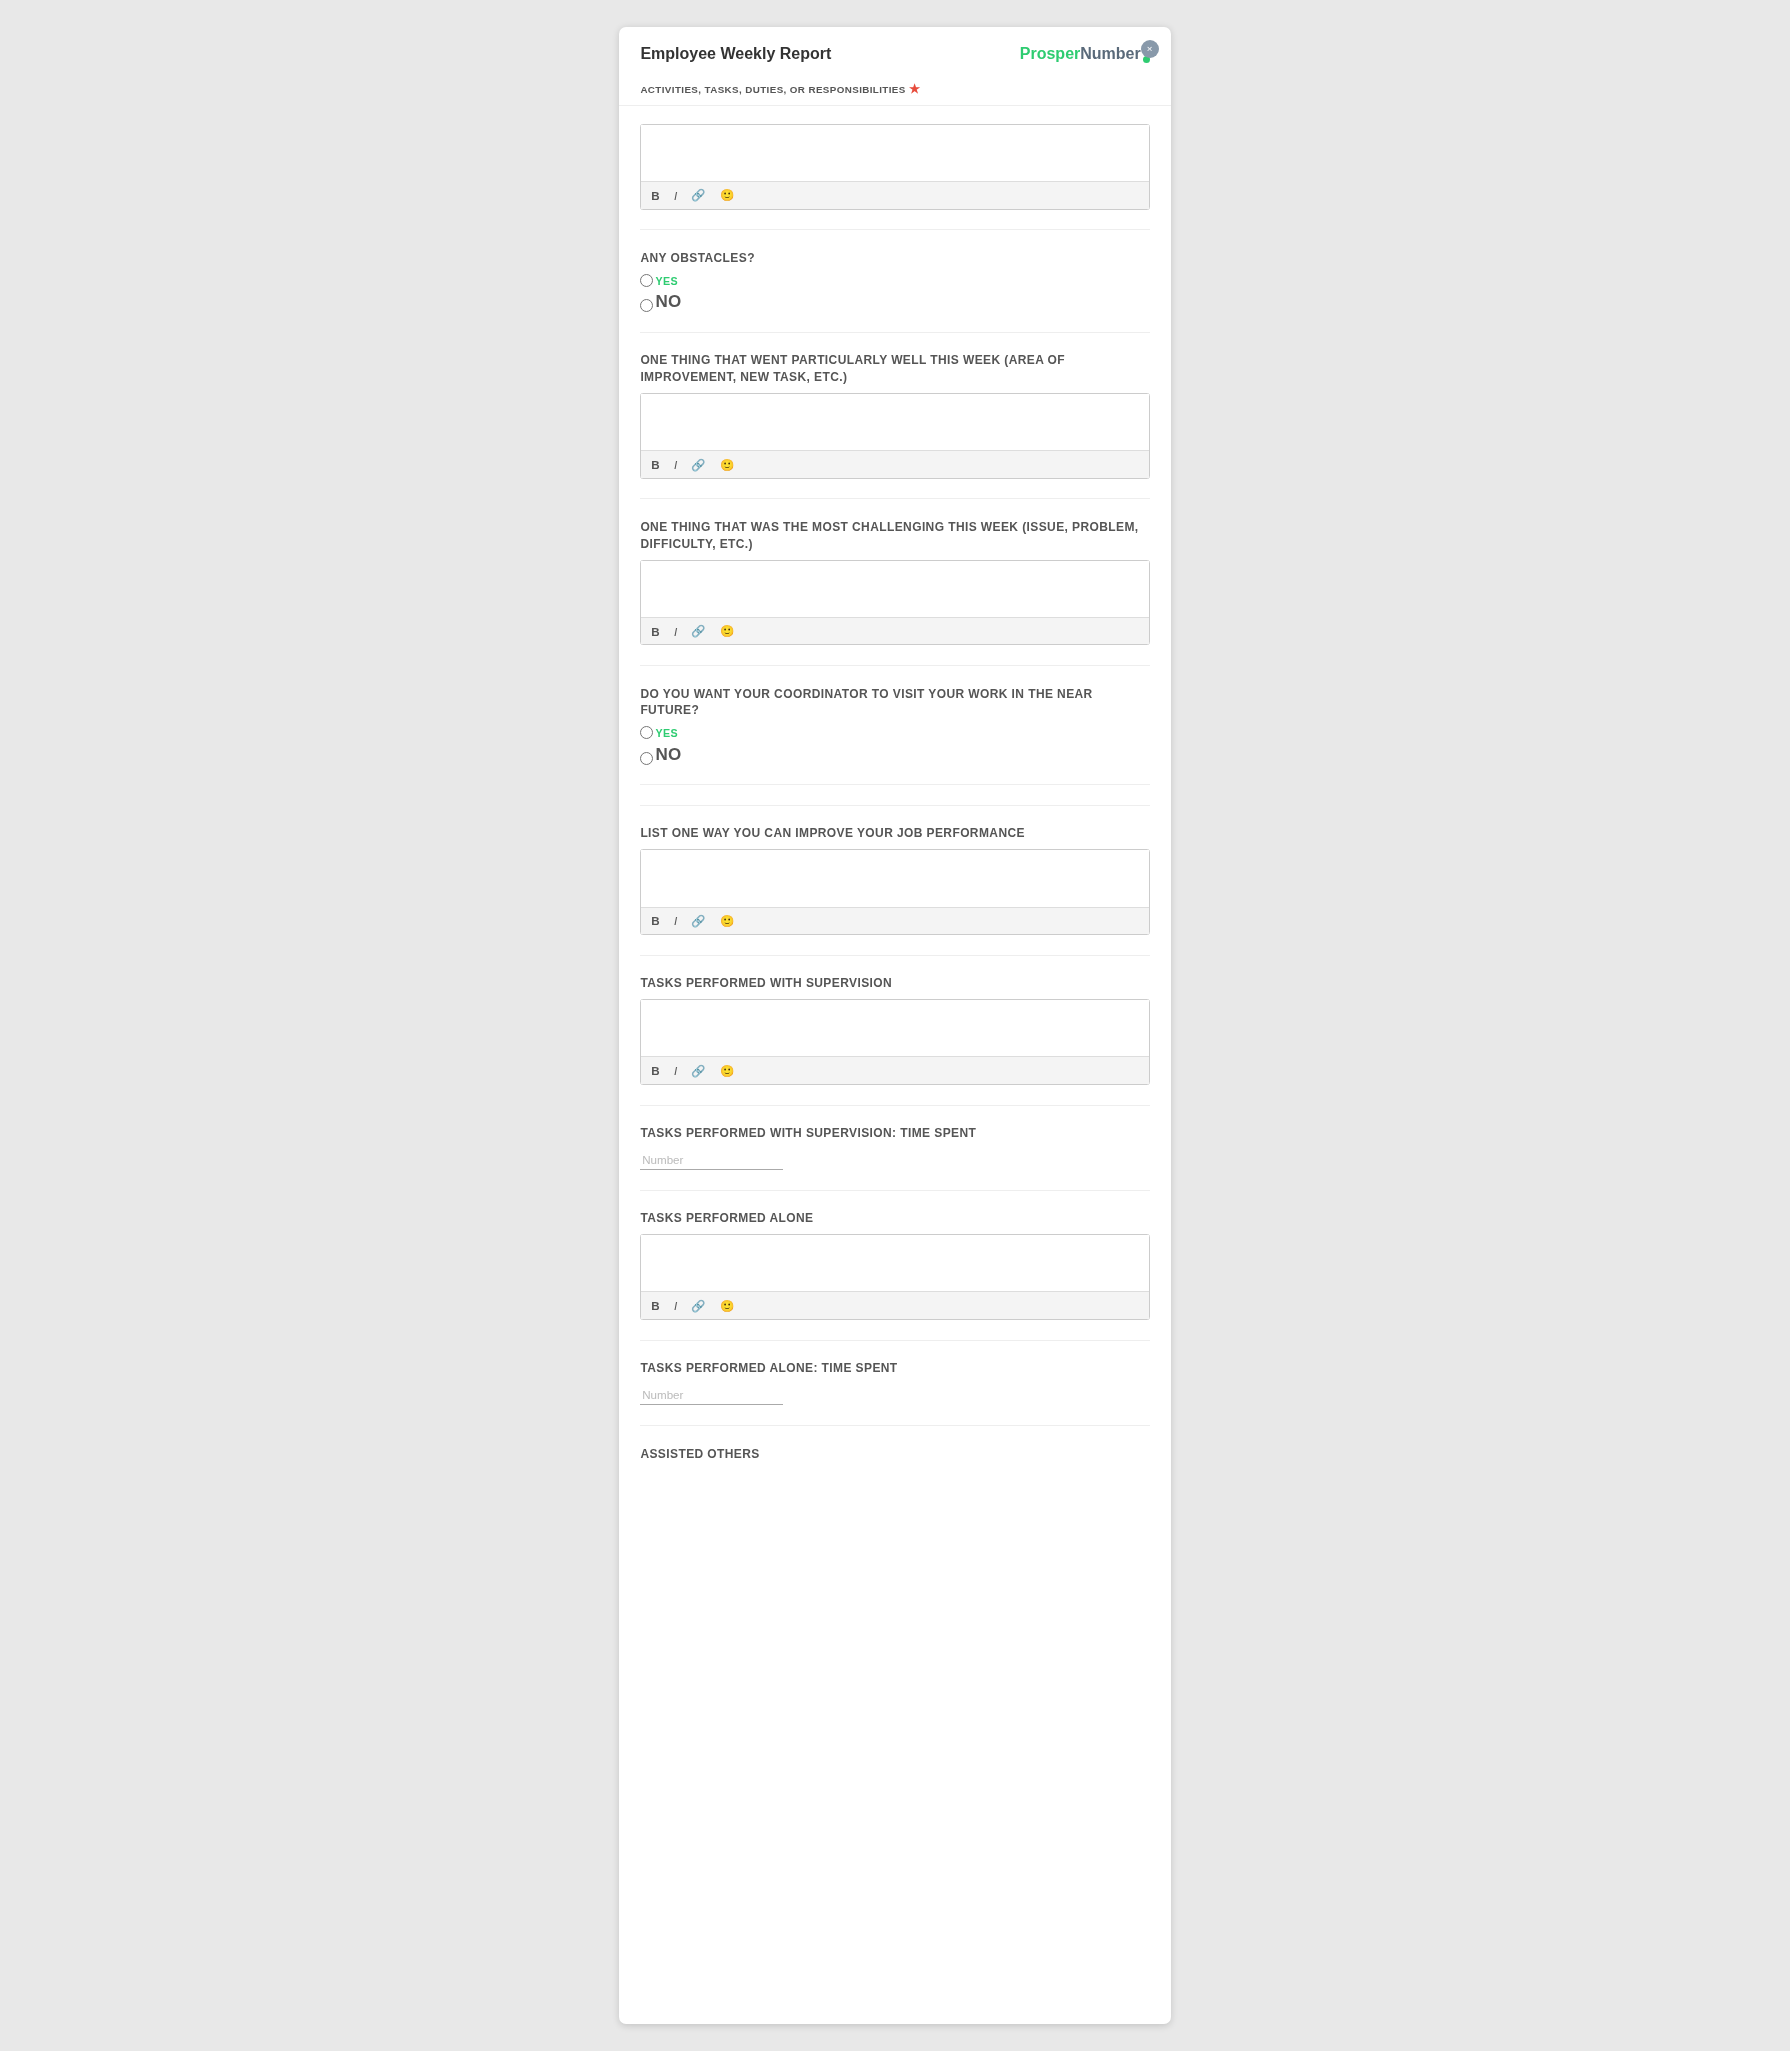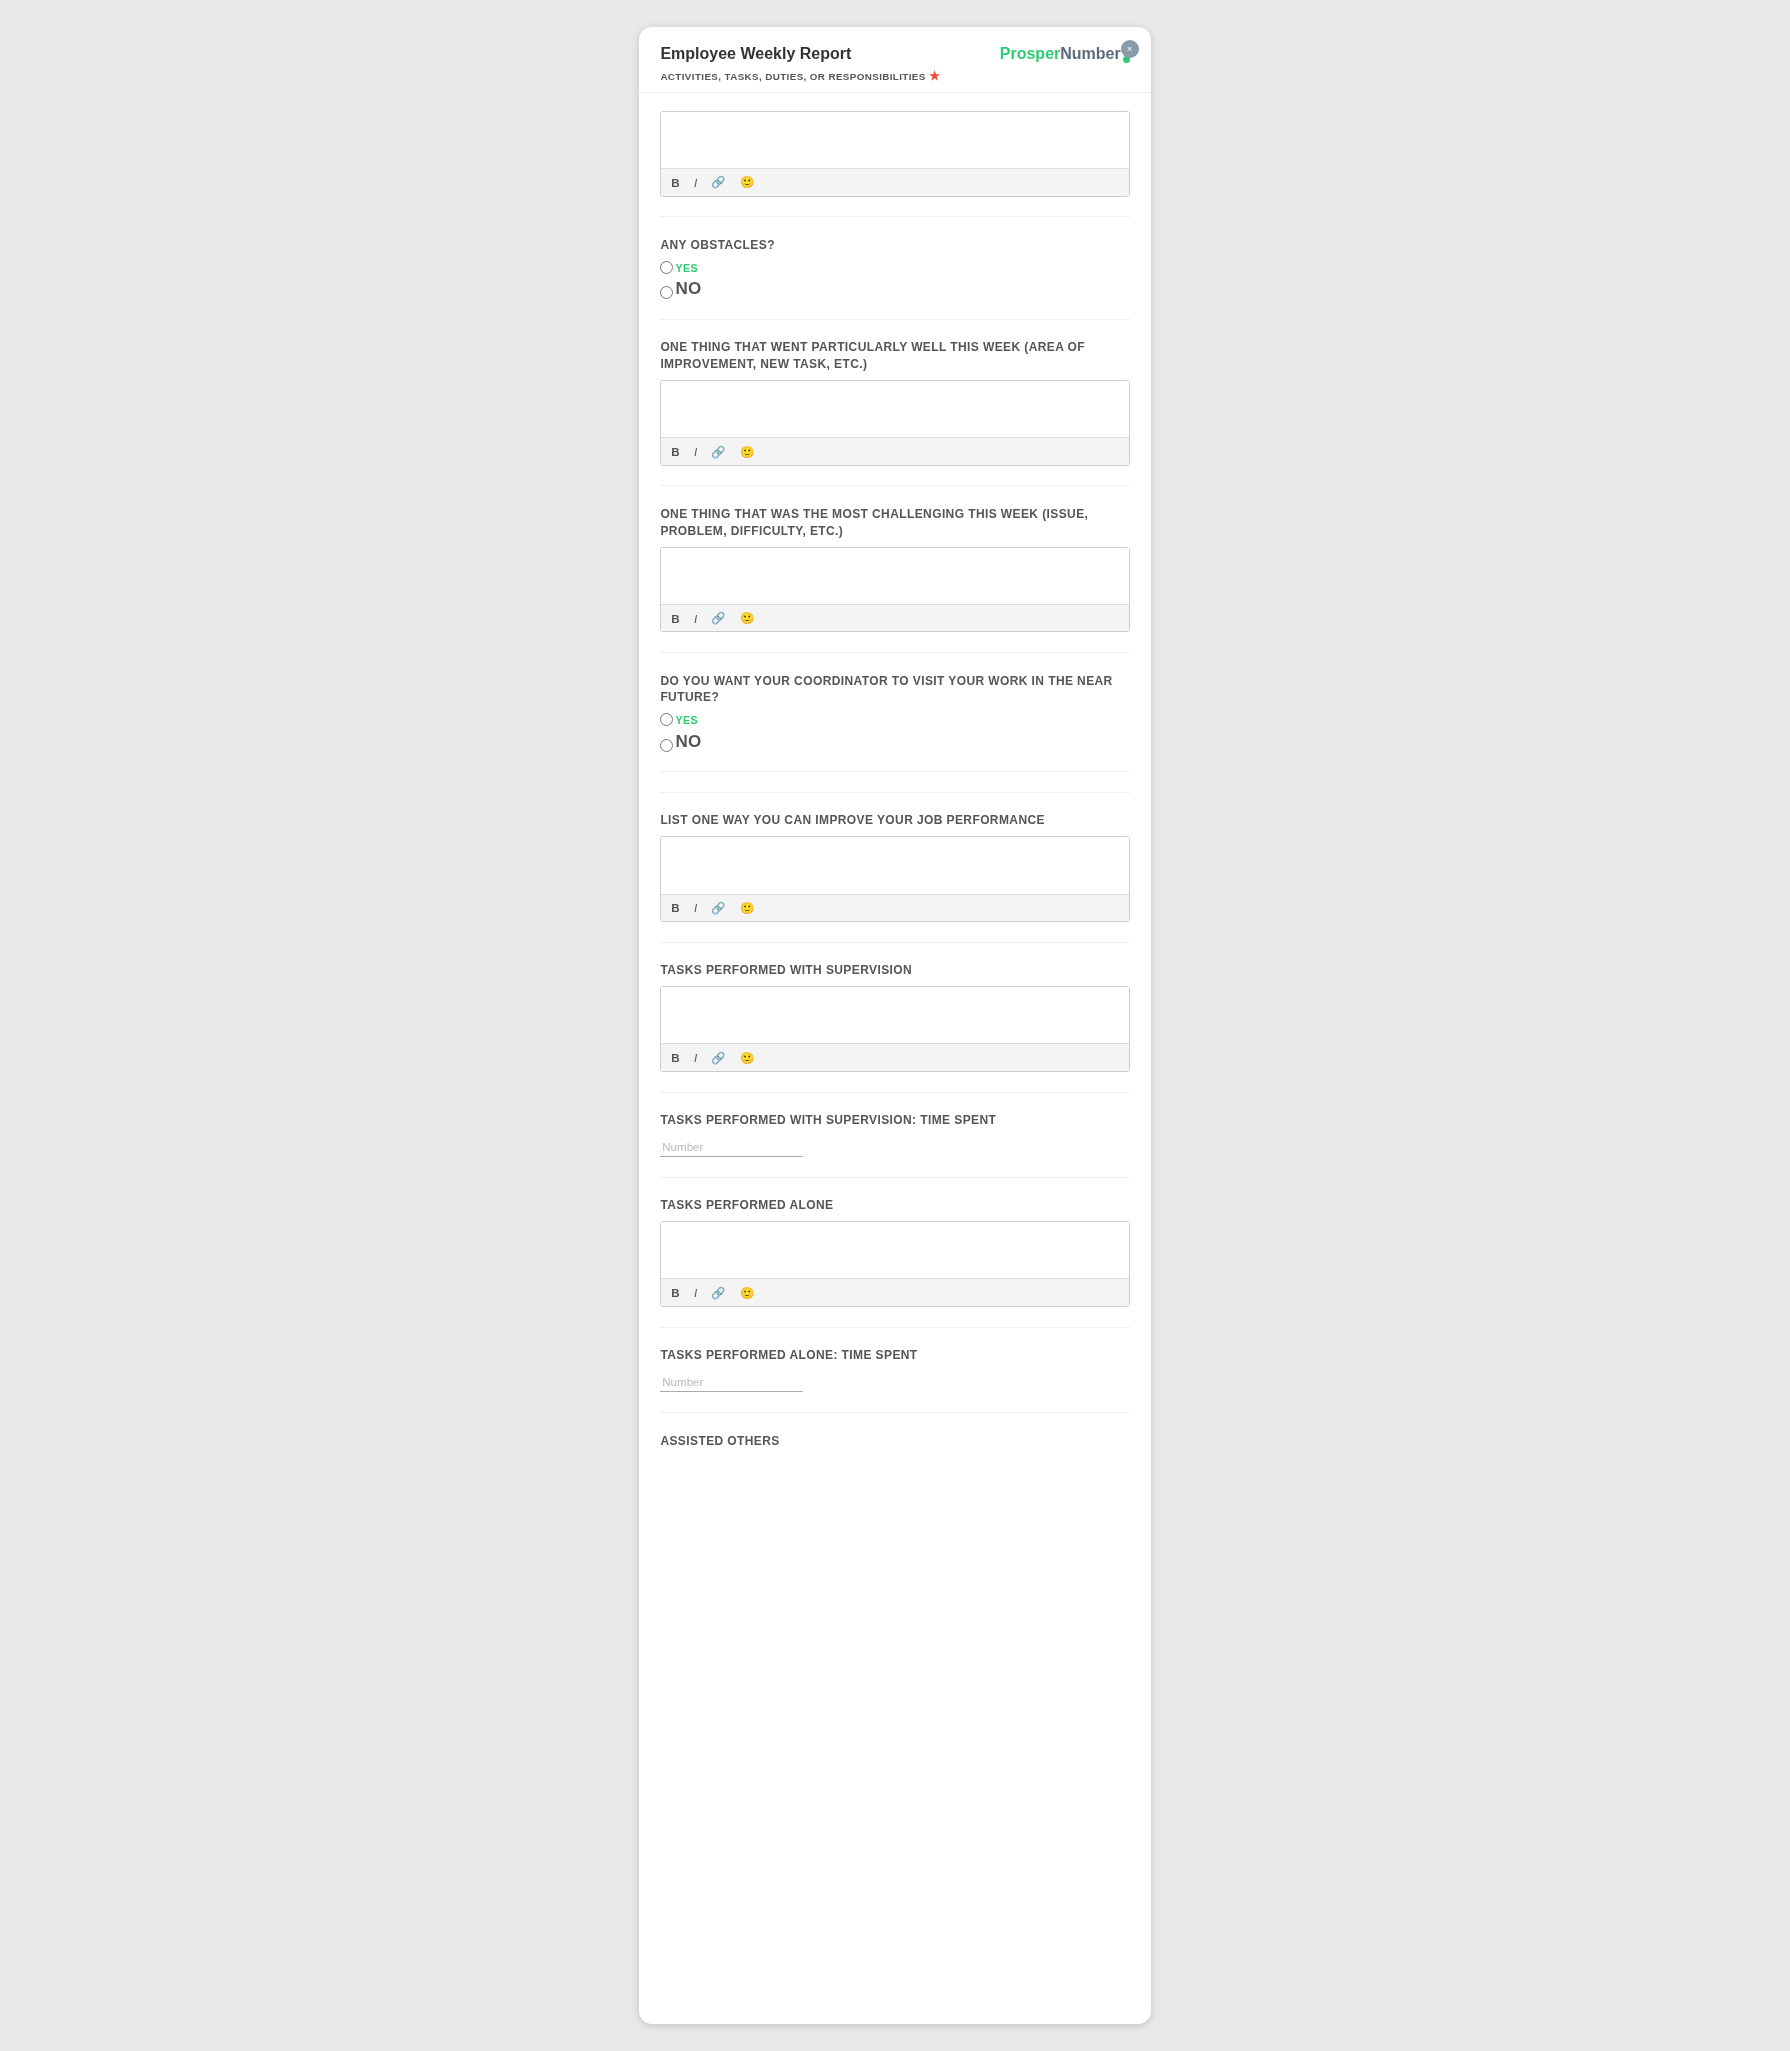--- a/index.html
+++ b/index.html
@@ -8,22 +8,22 @@
       font-family: Arial, Helvetica, sans-serif;
       font-size: 11.6px;
       color: #444;
       min-height: 2051px;
       display: flex;
       justify-content: center;
       padding: 27px 0;
     }
     .form-container {
       background: #fff;
-      width: 512px;
-      border-radius: 13px;
+      width: 552px;
+      border-radius: 7px;
       box-shadow: 0 1.8px 7.1px rgba(0,0,0,0.15);
       padding: 0;
       position: relative;
     }
     .form-header {
       padding: 18px 21.4px 9px 21.4px;
       display: flex;
       justify-content: space-between;
       align-items: flex-start;
       border-bottom: 0.9px solid #eee;
@@ -32,21 +32,21 @@
     .form-title {
       font-size: 16px;
       font-weight: bold;
       color: #333;
     }
     .form-subtitle {
       font-size: 9.8px;
       font-weight: bold;
       color: #555;
       letter-spacing: 0.4px;
-      margin-top: 5px;
+      margin-top: 18px;
     }
     .required-star {
       color: #e74c3c;
       font-size: 12.5px;
     }
     .logo {
       font-size: 16px;
       font-weight: bold;
       display: flex;
       align-items: flex-end;

